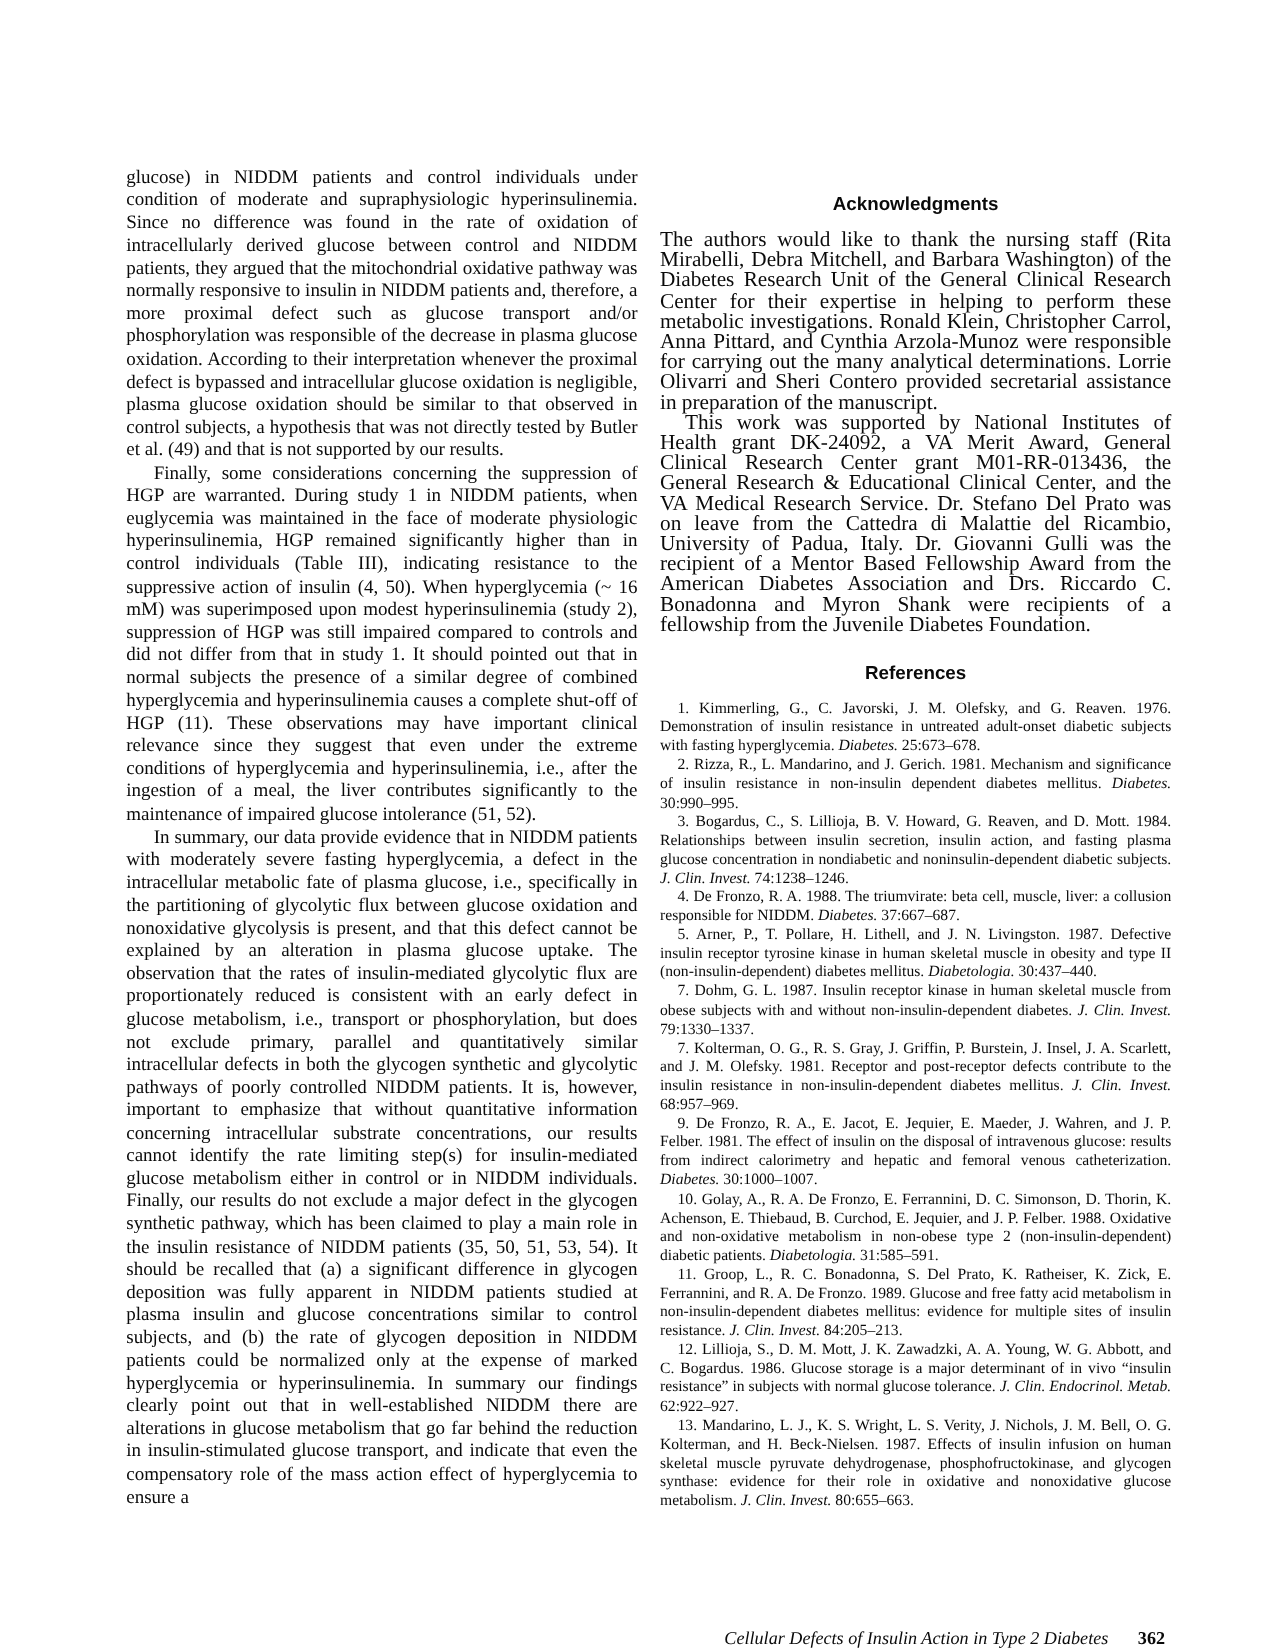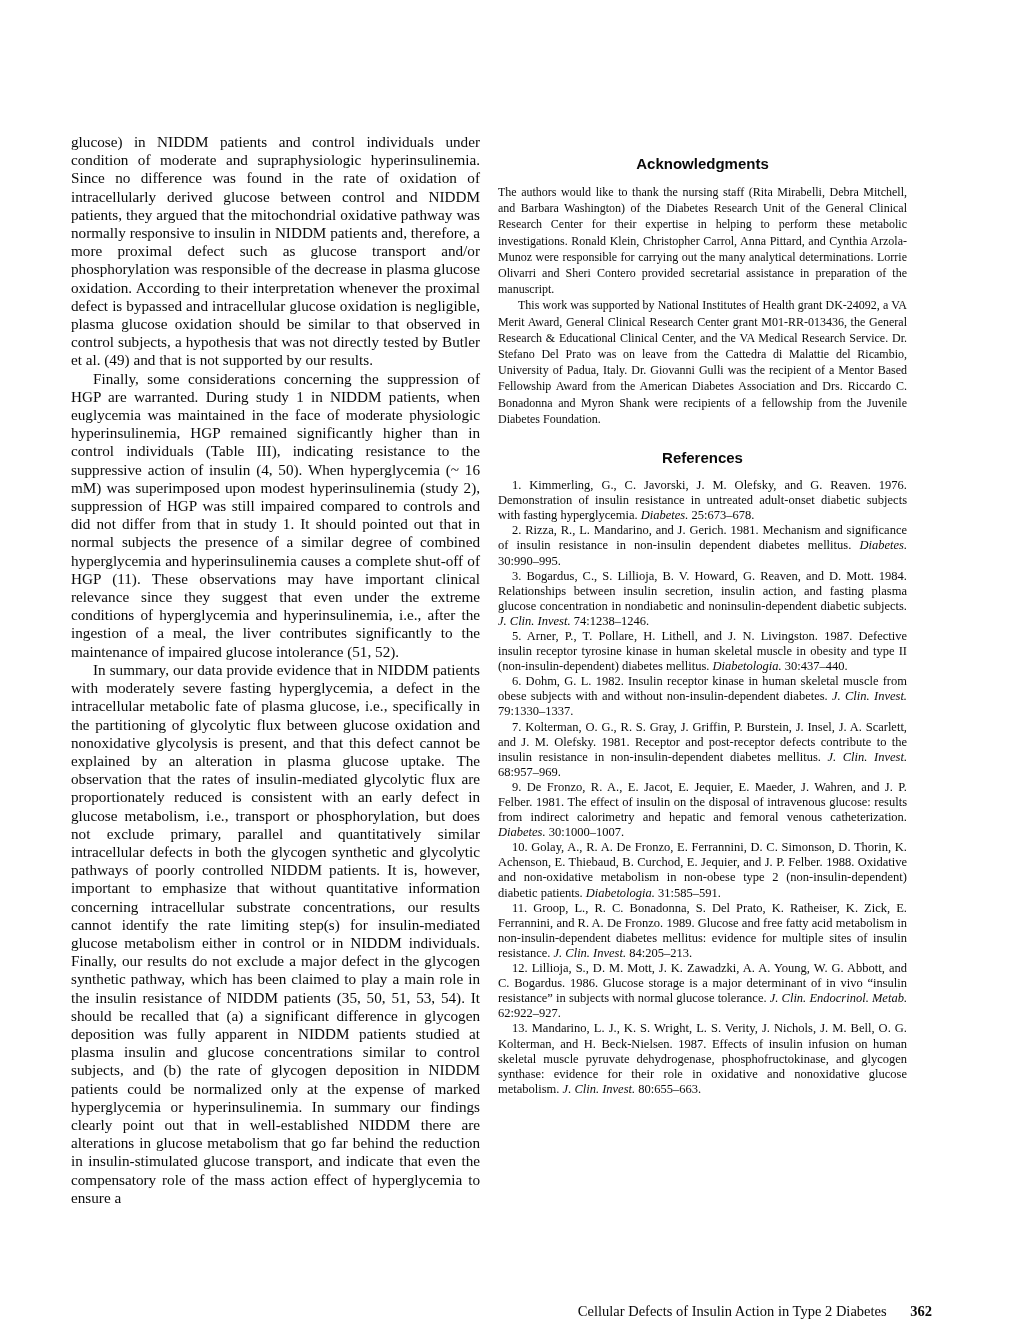--- a/index.html
+++ b/index.html
@@ -11,21 +11,21 @@
     position: relative;
     width: 1020px;
     height: 1320px;
     background: #ffffff;
     color: #0a0a0a;
     font-family: "Liberation Serif", "DejaVu Serif", serif;
     overflow: hidden;
   }
   .content {
     position: absolute;
-    left: 71px;
+    left: 101px;
     top: 133px;
     width: 844px;
     display: flex;
     gap: 18px;
   }
   .col {
     width: 409px;
     text-align: justify;
   }
   .body-par {
@@ -39,21 +39,21 @@
   }
   .section-heading {
     font-family: "Liberation Sans", "DejaVu Sans", sans-serif;
     font-weight: bold;
     font-size: 15px;
     margin: 22px 0 12px 0;
     text-align: center;
   }
   .small-par {
     margin: 0;
-    font-size: 12px;
+    font-size: 17px;
     line-height: 16.2px;
     text-align: justify;
   }
   .small-par.indent {
     text-indent: 20px;
   }
   .references {
     margin-top: 2px;
   }
   .ref {
@@ -68,20 +68,21 @@
   }
   .footer {
     position: absolute;
     left: 88px;
     top: 1303px;
     width: 844px;
     text-align: right;
     font-size: 14.5px;
   }
   .running-title {
+    font-style: italic;
   }
   .page-number {
     font-weight: bold;
     margin-left: 20px;
   }
 </style>
 </head>
 <body>
 
 <div class="page">
@@ -111,26 +112,31 @@
           <span>2. Rizza, R., L. Mandarino, and J. Gerich. 1981. Mechanism and significance of insulin resistance in non-insulin dependent diabetes mellitus.</span>
           <i class="jrnl">Diabetes.</i>
           <span>30:990–995.</span>
         </p>
         <p class="ref">
           <span>3. Bogardus, C., S. Lillioja, B. V. Howard, G. Reaven, and D. Mott. 1984. Relationships between insulin secretion, insulin action, and fasting plasma glucose concentration in nondiabetic and noninsulin-dependent diabetic subjects.</span>
           <i class="jrnl">J. Clin. Invest.</i>
           <span>74:1238–1246.</span>
         </p>
         <p class="ref">
+          <span>4. De Fronzo, R. A. 1988. The triumvirate: beta cell, muscle, liver: a collusion responsible for NIDDM.</span>
+          <i class="jrnl">Diabetes.</i>
+          <span>37:667–687.</span>
+        </p>
+        <p class="ref">
           <span>5. Arner, P., T. Pollare, H. Lithell, and J. N. Livingston. 1987. Defective insulin receptor tyrosine kinase in human skeletal muscle in obesity and type II (non-insulin-dependent) diabetes mellitus.</span>
           <i class="jrnl">Diabetologia.</i>
           <span>30:437–440.</span>
         </p>
         <p class="ref">
-          <span>6. Dohm, G. L. 1982. Insulin receptor kinase in human skeletal muscle from obese subjects with and without non-insulin-dependent diabetes.</span>
+          <span>7. Dohm, G. L. 1987. Insulin receptor kinase in human skeletal muscle from obese subjects with and without non-insulin-dependent diabetes.</span>
           <i class="jrnl">J. Clin. Invest.</i>
           <span>79:1330–1337.</span>
         </p>
         <p class="ref">
           <span>7. Kolterman, O. G., R. S. Gray, J. Griffin, P. Burstein, J. Insel, J. A. Scarlett, and J. M. Olefsky. 1981. Receptor and post-receptor defects contribute to the insulin resistance in non-insulin-dependent diabetes mellitus.</span>
           <i class="jrnl">J. Clin. Invest.</i>
           <span>68:957–969.</span>
         </p>
         <p class="ref">
           <span>9. De Fronzo, R. A., E. Jacot, E. Jequier, E. Maeder, J. Wahren, and J. P. Felber. 1981. The effect of insulin on the disposal of intravenous glucose: results from indirect calorimetry and hepatic and femoral venous catheterization.</span>

